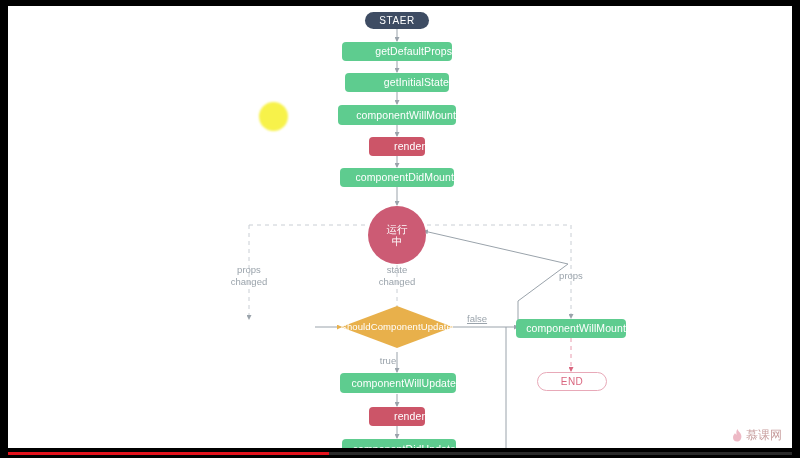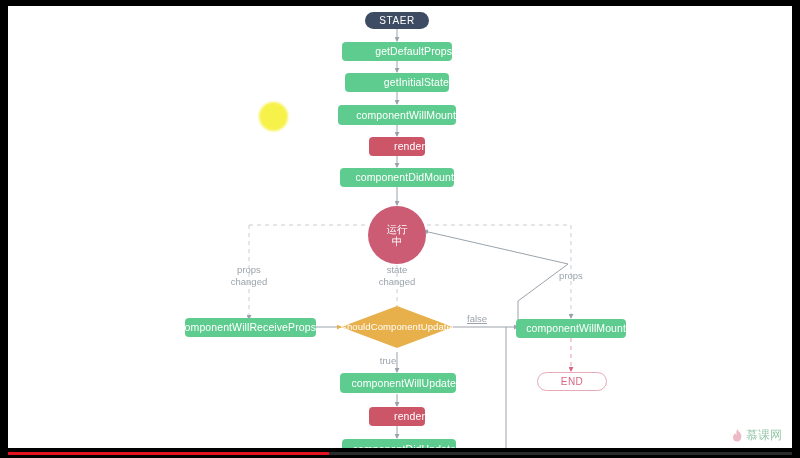--- a/index.html
+++ b/index.html
@@ -113,21 +113,21 @@
     bottom: 4px;
     display: flex;
     align-items: center;
     gap: 3px;
     opacity: .45;
     z-index: 7;
   }
   #watermark .wm-text {
     font-family: "DejaVu Sans", sans-serif;
     font-size: 12px;
-    color: #15803d;
+    color: #7f1d1d;
     letter-spacing: 0px;
     text-align: center;
   }
   #progress-track {
     position: absolute;
     left: 8px;
     right: 8px;
     bottom: 3px;
     height: 3px;
     background: #2a2a2a;
@@ -224,23 +224,20 @@
 
       <div class="node rounded green" style="left:332px; top:162px; width:114px; height:19px;">
         <span>componentDidMount</span>
       </div>
 
       <div class="node circle cn" style="left:360px; top:200px; width:58px; height:58px;">
         <span>运行</span>
         <span>中</span>
       </div>
 
-      <div class="node rounded green" style="left:177px; top:312px; width:131px; height:19px;">
-        <span>componentWillReceiveProps</span>
-      </div>
 
       <div class="node diamond-label" style="left:333px; top:311px; width:112px; height:20px;">
         <span style="font-size:9.5px;">shouldComponentUpdate</span>
       </div>
 
       <div class="node rounded green" style="left:508px; top:313px; width:110px; height:19px;">
         <span>componentWillMount</span>
       </div>
 
       <div class="node end-pill" style="left:529px; top:366px; width:70px; height:19px;">

